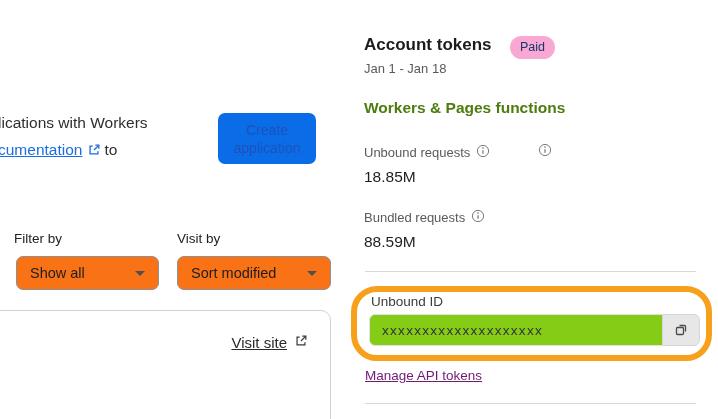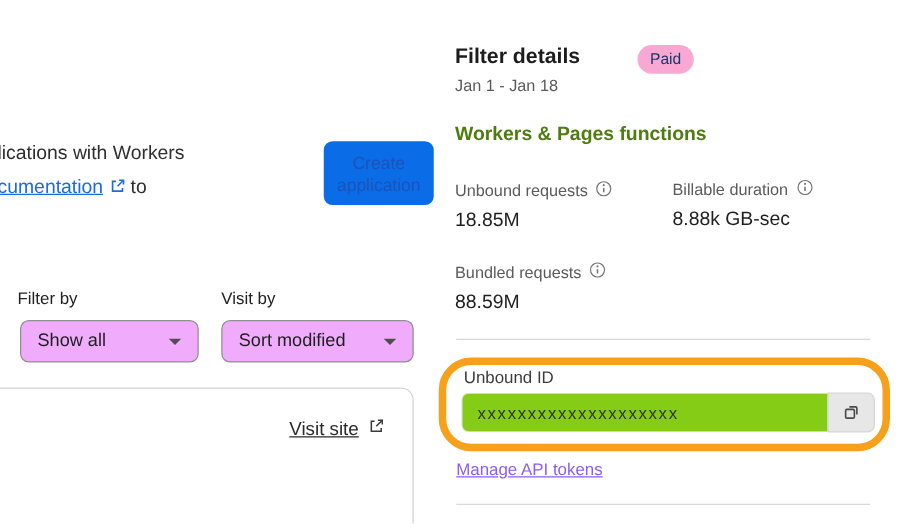--- a/index.html
+++ b/index.html
@@ -8,28 +8,28 @@
     font-family:"Liberation Sans",sans-serif;color:#1f1f1f;
   }
   .abs{position:absolute;}
 
   
   .intro{left:-2px;top:109px;font-size:15.5px;line-height:27px;color:#2e2e2e;white-space:nowrap;}
   .intro a{color:#1a6ce0;text-decoration:underline;cursor:pointer;}
   .ext-icon{display:inline-block;vertical-align:-2px;margin:0 3px 0 5px;}
 
   .create-btn{
-    left:218px;top:113px;width:88px;height:51px;background:#0b6ce8;border:none;
+    left:218px;top:113px;width:98px;height:51px;background:#0b6ce8;border:none;
     border-radius:7px;color:#1d53b8;font-size:14px;line-height:18px;text-align:center;
-    font-family:inherit;cursor:pointer;padding:0;margin-left:41px;
+    font-family:inherit;cursor:pointer;padding:0;
   }
 
   .ctl-label{font-size:13.5px;color:#222;}
   .select{
-    height:34px;background:#f0abfc;border:1px solid #8f8f8f;border-radius:7px;
+    height:34px;background:#f97316;border:1px solid #8f8f8f;border-radius:7px;
     display:flex;align-items:center;justify-content:space-between;
     padding:0 13px;font-size:14.5px;color:#1d1d1d;cursor:pointer;box-sizing:border-box;
   }
   .caret{width:0;height:0;border-left:5px solid transparent;border-right:5px solid transparent;
     border-top:5px solid #4f4f4f;margin-left:10px;}
 
   .card{
     left:-24px;top:310px;width:355px;height:140px;background:#fff;
     border:1px solid #d2d2d2;border-radius:10px;box-sizing:border-box;
   }
@@ -58,21 +58,21 @@
   .id-input{
     flex:1;min-width:0;background:#84cc16;border:1px solid #e2e2e2;border-right:none;
     border-radius:6px 0 0 6px;padding:0 12px;font-family:inherit;font-size:13.5px;
     letter-spacing:1.3px;color:#333;outline:none;
   }
   .copy-btn{
     width:38px;background:#e7e7e7;border:1px solid #d6d6d6;border-radius:0 6px 6px 0;
     display:flex;align-items:center;justify-content:center;cursor:pointer;padding:0;
   }
   .manage{left:365px;top:368px;font-size:13.5px;}
-  .manage a{color:#8b5cf6;text-decoration:underline;cursor:pointer;margin-top:44px;}
+  .manage a{color:#701a75;text-decoration:underline;cursor:pointer;margin-top:44px;}
 </style>
 </head>
 <body>
 
 <div class="screen">
 
   <div class="abs intro">
     <div><span>lications with Workers</span></div>
     <div>
       <a>cumentation</a><span class="ext-icon"><svg width="14" height="14" viewBox="0 0 16 16" fill="none" stroke="#1a6ce0" stroke-width="1.5">
@@ -104,47 +104,45 @@
     <div class="visit">
       <a>Visit site</a>
       <span><svg width="14" height="14" viewBox="0 0 16 16" fill="none" stroke="#3a3a3a" stroke-width="1.4">
             <path d="M6.5 3.5H3.5v9h9V9.5"></path>
             <path d="M9.5 2.5h4v4"></path>
             <path d="M13.5 2.5L8 8"></path>
           </svg></span>
     </div>
   </div>
 
-  <div class="abs acct-title">Filter details</div>
+  <div class="abs acct-title">Account tokens</div>
   <div class="abs badge">Paid</div>
   <div class="abs date">Jan 1 - Jan 18</div>
   <div class="abs sect-title">Workers &amp; Pages functions</div>
 
   <div class="abs" style="left:364px;top:144px;">
     <div class="stat-label">
       <span>Unbound requests</span>
       <span><svg width="14" height="14" viewBox="0 0 16 16">
             <circle cx="8" cy="8" r="6.4" fill="none" stroke="#757575" stroke-width="1.1"></circle>
             <line x1="8" y1="7.2" x2="8" y2="11.2" stroke="#757575" stroke-width="1.4"></line>
             <circle cx="8" cy="4.7" r="0.95" fill="#757575"></circle>
           </svg></span>
     </div>
     <div class="stat-value">18.85M</div>
   </div>
 
   <div class="abs" style="left:538px;top:143px;">
     <div class="stat-label">
-      <span>Billable duration</span>
       <span><svg width="14" height="14" viewBox="0 0 16 16">
             <circle cx="8" cy="8" r="6.4" fill="none" stroke="#757575" stroke-width="1.1"></circle>
             <line x1="8" y1="7.2" x2="8" y2="11.2" stroke="#757575" stroke-width="1.4"></line>
             <circle cx="8" cy="4.7" r="0.95" fill="#757575"></circle>
           </svg></span>
     </div>
-    <div class="stat-value">8.88k GB-sec</div>
   </div>
 
   <div class="abs" style="left:364px;top:209px;">
     <div class="stat-label">
       <span>Bundled requests</span>
       <span><svg width="14" height="14" viewBox="0 0 16 16">
             <circle cx="8" cy="8" r="6.4" fill="none" stroke="#757575" stroke-width="1.1"></circle>
             <line x1="8" y1="7.2" x2="8" y2="11.2" stroke="#757575" stroke-width="1.4"></line>
             <circle cx="8" cy="4.7" r="0.95" fill="#757575"></circle>
           </svg></span>

